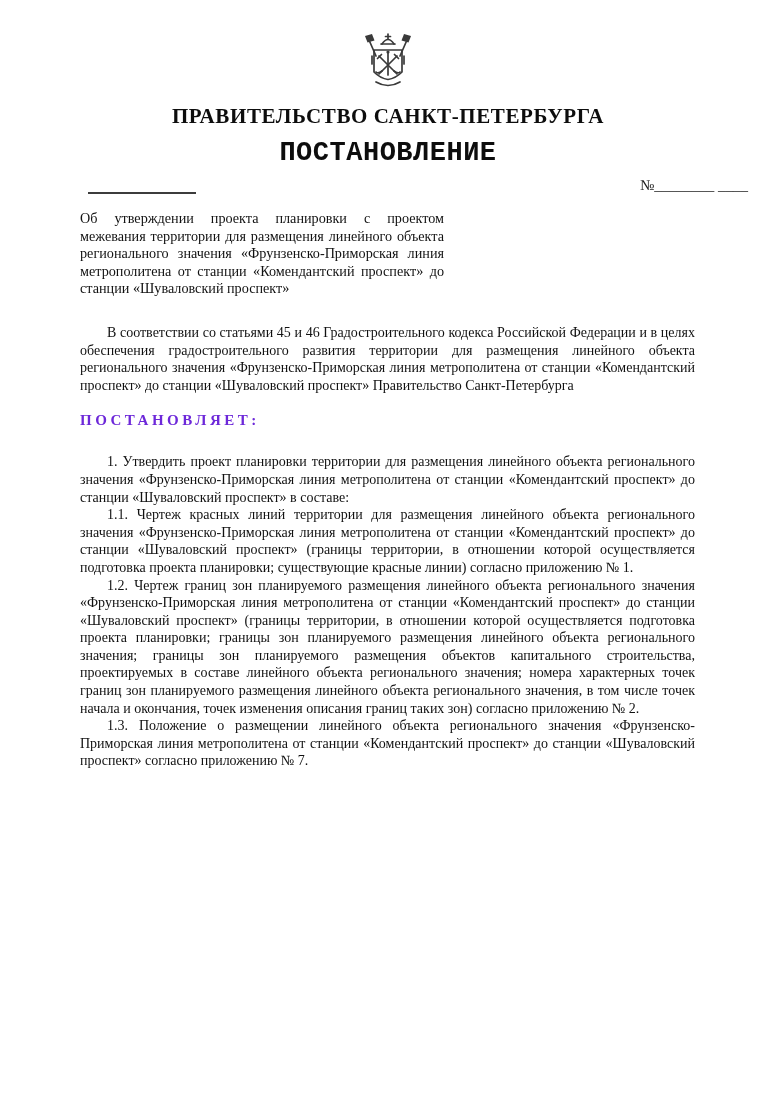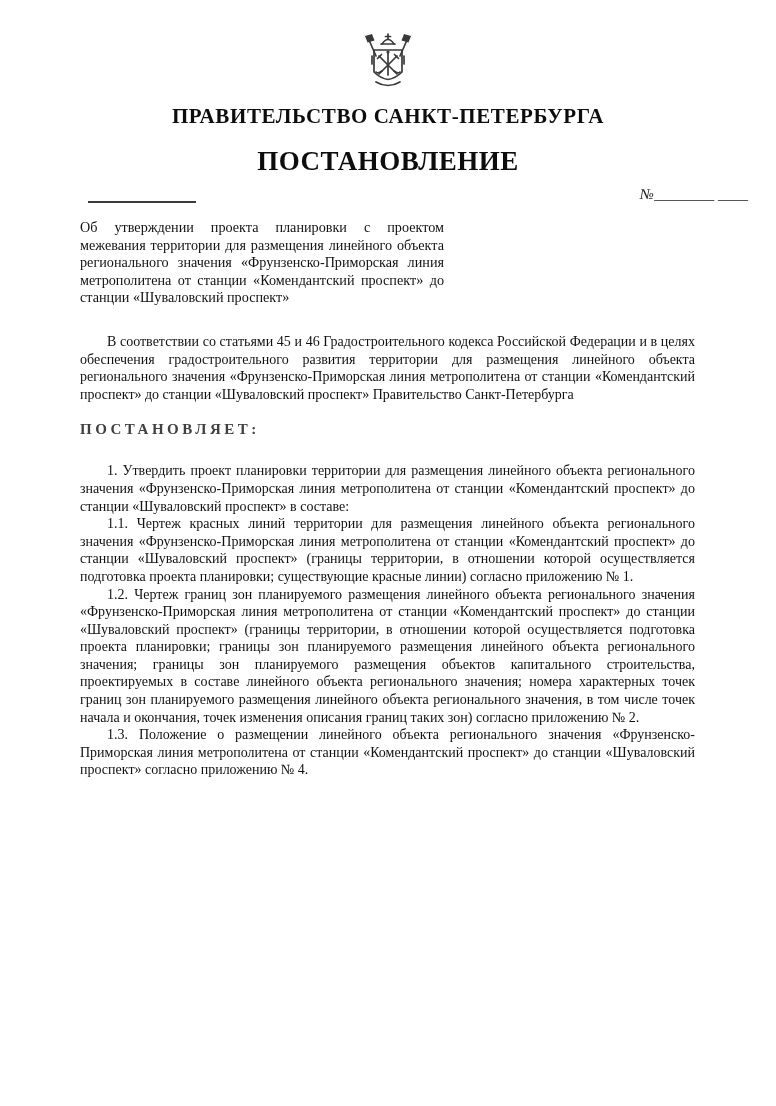--- a/index.html
+++ b/index.html
@@ -25,45 +25,45 @@
   }
   .org-title {
     margin: 4px 0 0 0;
     text-align: center;
     font-size: 21px;
     font-weight: bold;
     letter-spacing: 0.6px;
     color: #0d0d0d;
   }
   .doc-type {
-    margin: 17px 0 0 0;
+    margin: 9px 0 0 0;
     text-align: center;
     font-size: 27px;
     font-weight: bold;
     letter-spacing: 0.5px;
     color: #0d0d0d;
+    font-family: Liberation Mono, monospace;
   }
   .num-row {
     display: flex;
     justify-content: space-between;
     align-items: flex-end;
     padding: 12px 28px 0 88px;
     height: 26px;
     box-sizing: border-box;
   }
   .date-blank {
     width: 108px;
     height: 16px;
     border-bottom: 2px solid #3c3c3c;
   }
   .doc-number {
     font-size: 15px;
     color: #1a1a1a;
     white-space: pre;
-    font-style: italic;
   }
   .content {
     padding: 0 81px 0 80px;
   }
   .subject {
     margin-top: 16px;
     width: 364px;
     text-align: justify;
     font-size: 14.2px;
     line-height: 17.6px;
@@ -76,21 +76,21 @@
     text-indent: 27px;
   }
   .intro {
     margin-top: 26px;
   }
   .resolves {
     margin: 18px 0 0 0;
     font-size: 15px;
     font-weight: bold;
     letter-spacing: 3.5px;
-    color: #404040;
+    color: #6d28d9;
   }
   .body-block {
     margin-top: 24px;
   }
 </style>
 </head>
 <body>
 
 <div class="page">
 
@@ -136,18 +136,18 @@
     <div class="subject">Об утверждении проекта планировки с проектом межевания территории для размещения линейного объекта регионального значения «Фрунзенско-Приморская линия метрополитена от станции «Комендантский проспект» до станции «Шуваловский проспект»</div>
 
     <p class="para intro">В соответствии со статьями 45 и 46 Градостроительного кодекса Российской Федерации и в целях обеспечения градостроительного развития территории для размещения линейного объекта регионального значения «Фрунзенско-Приморская линия метрополитена от станции «Комендантский проспект» до станции «Шуваловский проспект» Правительство Санкт-Петербурга</p>
 
     <p class="resolves">ПОСТАНОВЛЯЕТ:</p>
 
     <div class="body-block">
       <p class="para">1. Утвердить проект планировки территории для размещения линейного объекта регионального значения «Фрунзенско-Приморская линия метрополитена от станции «Комендантский проспект» до станции «Шуваловский проспект» в составе:</p>
       <p class="para">1.1. Чертеж красных линий территории для размещения линейного объекта регионального значения «Фрунзенско-Приморская линия метрополитена от станции «Комендантский проспект» до станции «Шуваловский проспект» (границы территории, в отношении которой осуществляется подготовка проекта планировки; существующие красные линии) согласно приложению № 1.</p>
       <p class="para">1.2. Чертеж границ зон планируемого размещения линейного объекта регионального значения «Фрунзенско-Приморская линия метрополитена от станции «Комендантский проспект» до станции «Шуваловский проспект» (границы территории, в отношении которой осуществляется подготовка проекта планировки; границы зон планируемого размещения линейного объекта регионального значения; границы зон планируемого размещения объектов капитального строительства, проектируемых в составе линейного объекта регионального значения; номера характерных точек границ зон планируемого размещения линейного объекта регионального значения, в том числе точек начала и окончания, точек изменения описания границ таких зон) согласно приложению № 2.</p>
-      <p class="para">1.3. Положение о размещении линейного объекта регионального значения «Фрунзенско-Приморская линия метрополитена от станции «Комендантский проспект» до станции «Шуваловский проспект» согласно приложению № 4.</p>
+      <p class="para">1.3. Положение о размещении линейного объекта регионального значения «Фрунзенско-Приморская линия метрополитена от станции «Комендантский проспект» до станции «Шуваловский проспект» согласно приложению № 7.</p>
     </div>
 
   </div>
 
 </div>
 
 </body></html>

